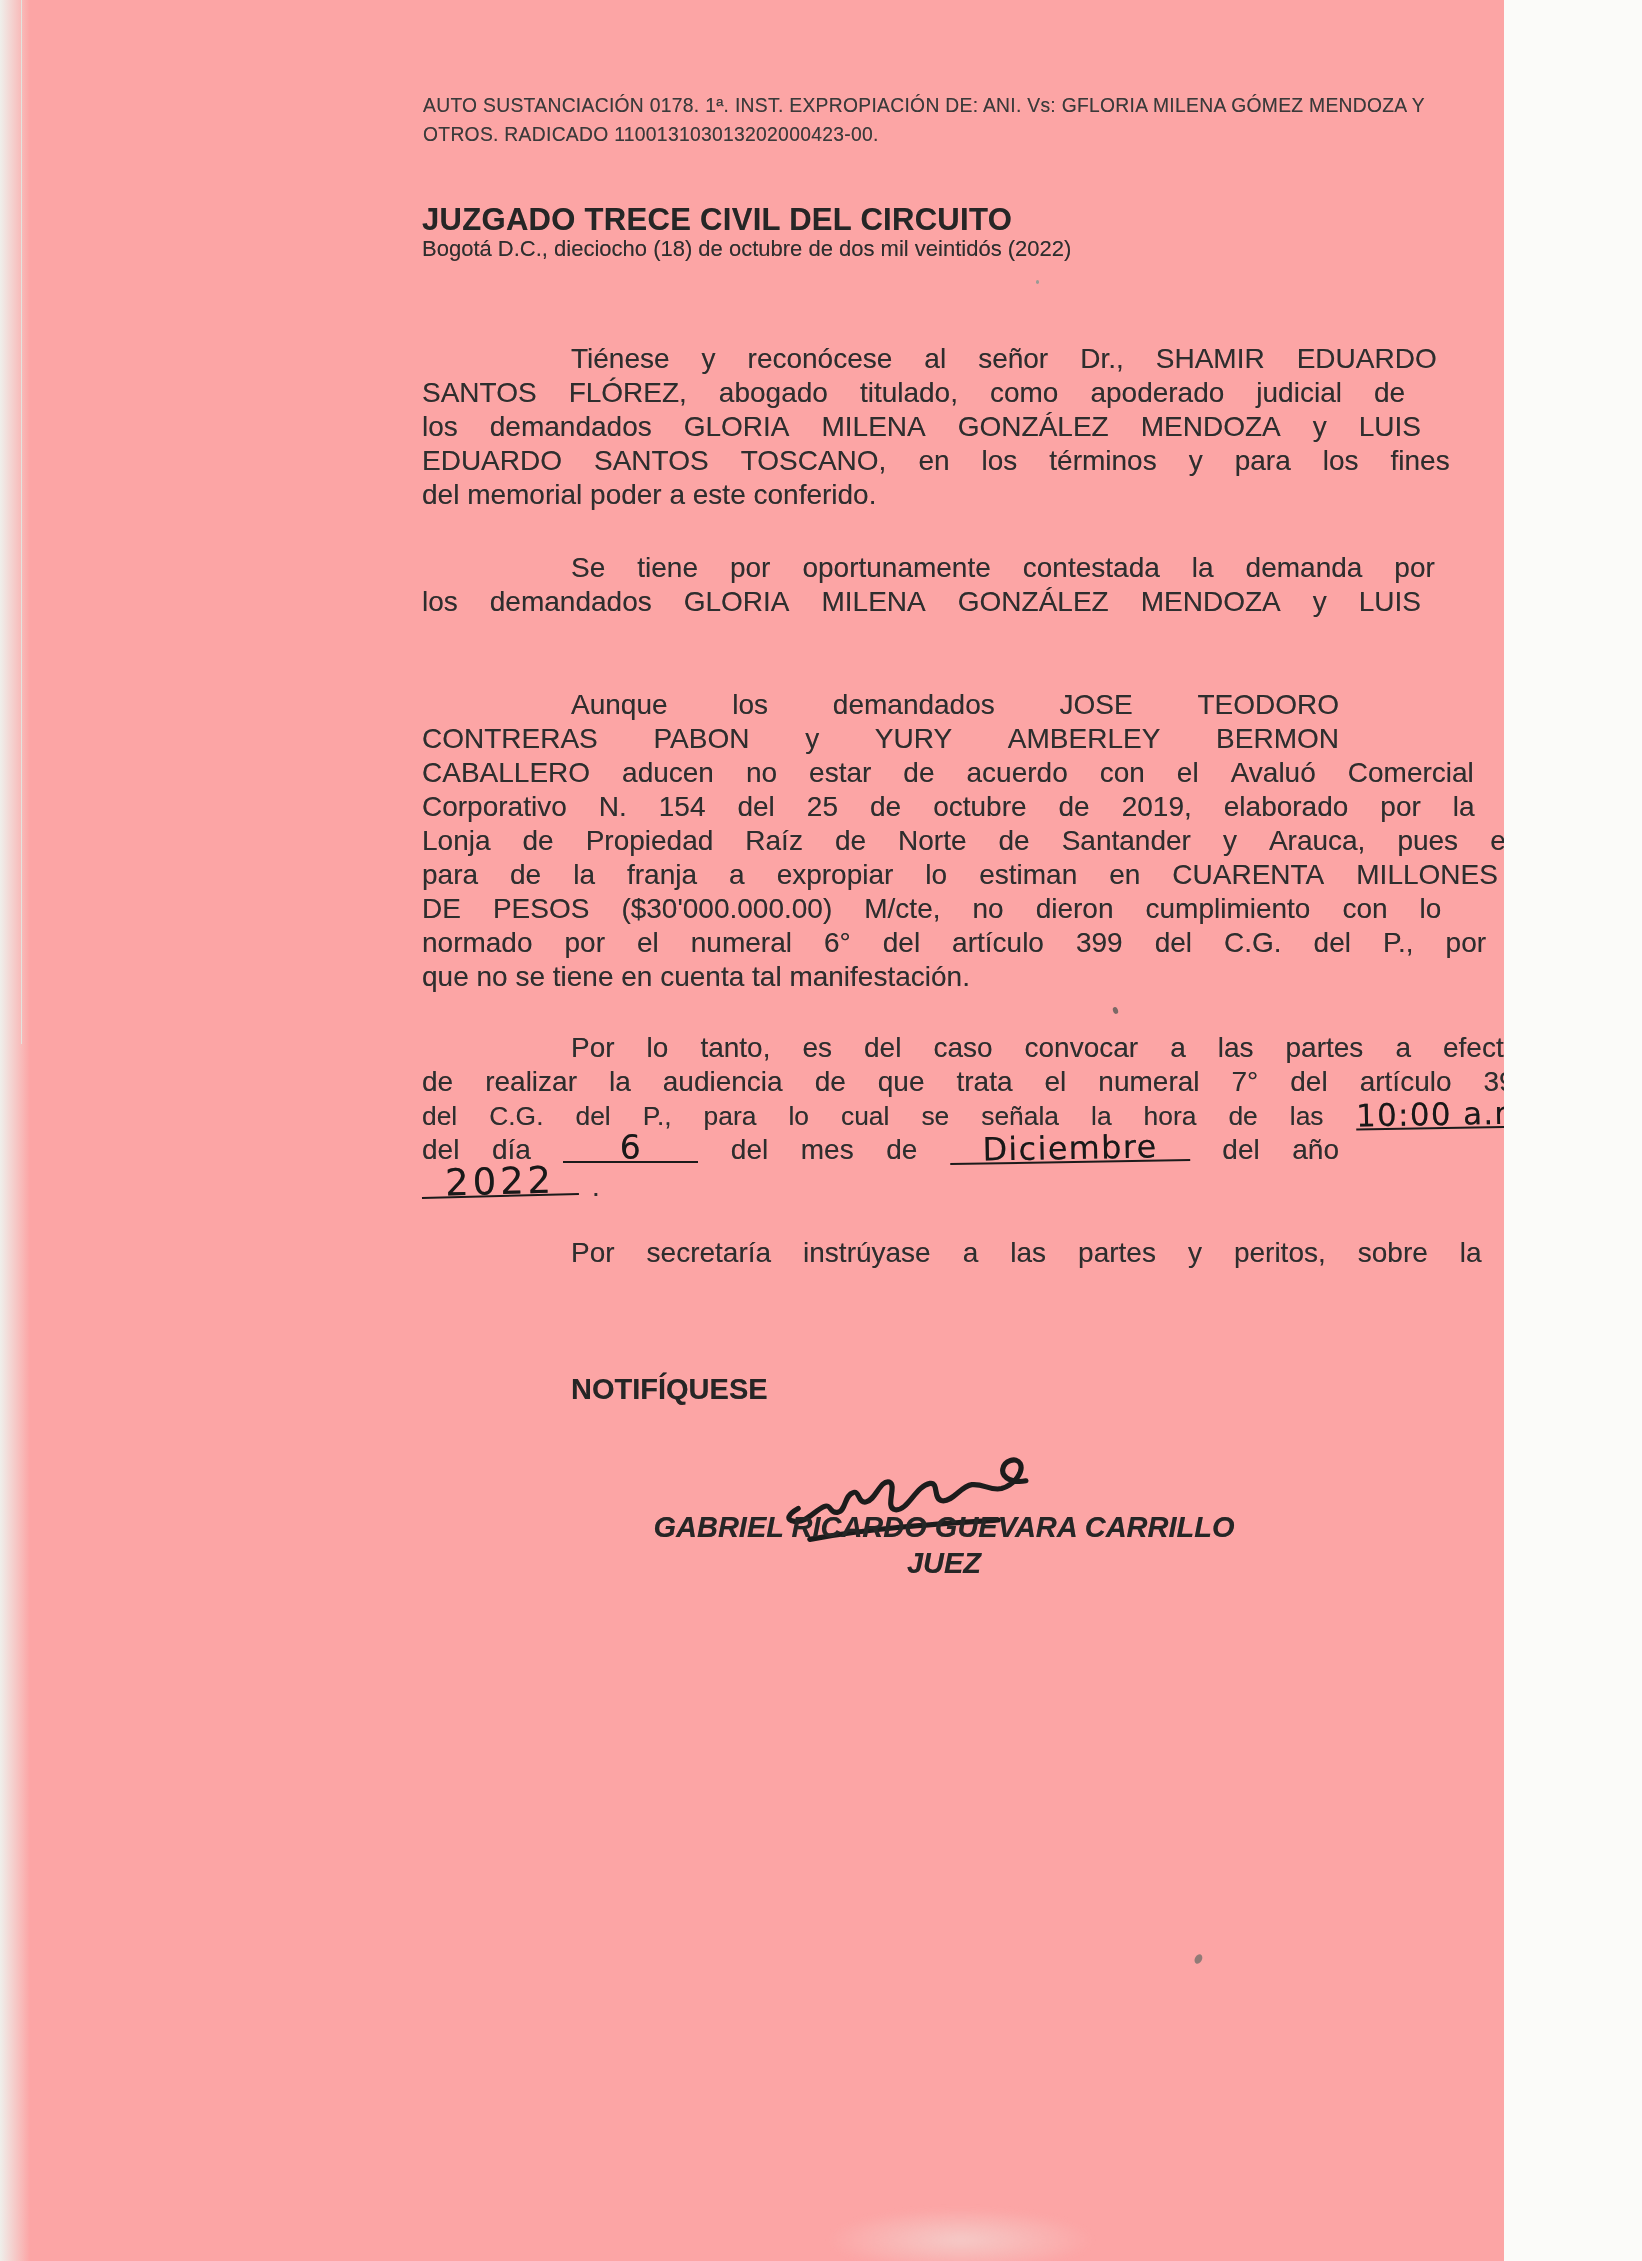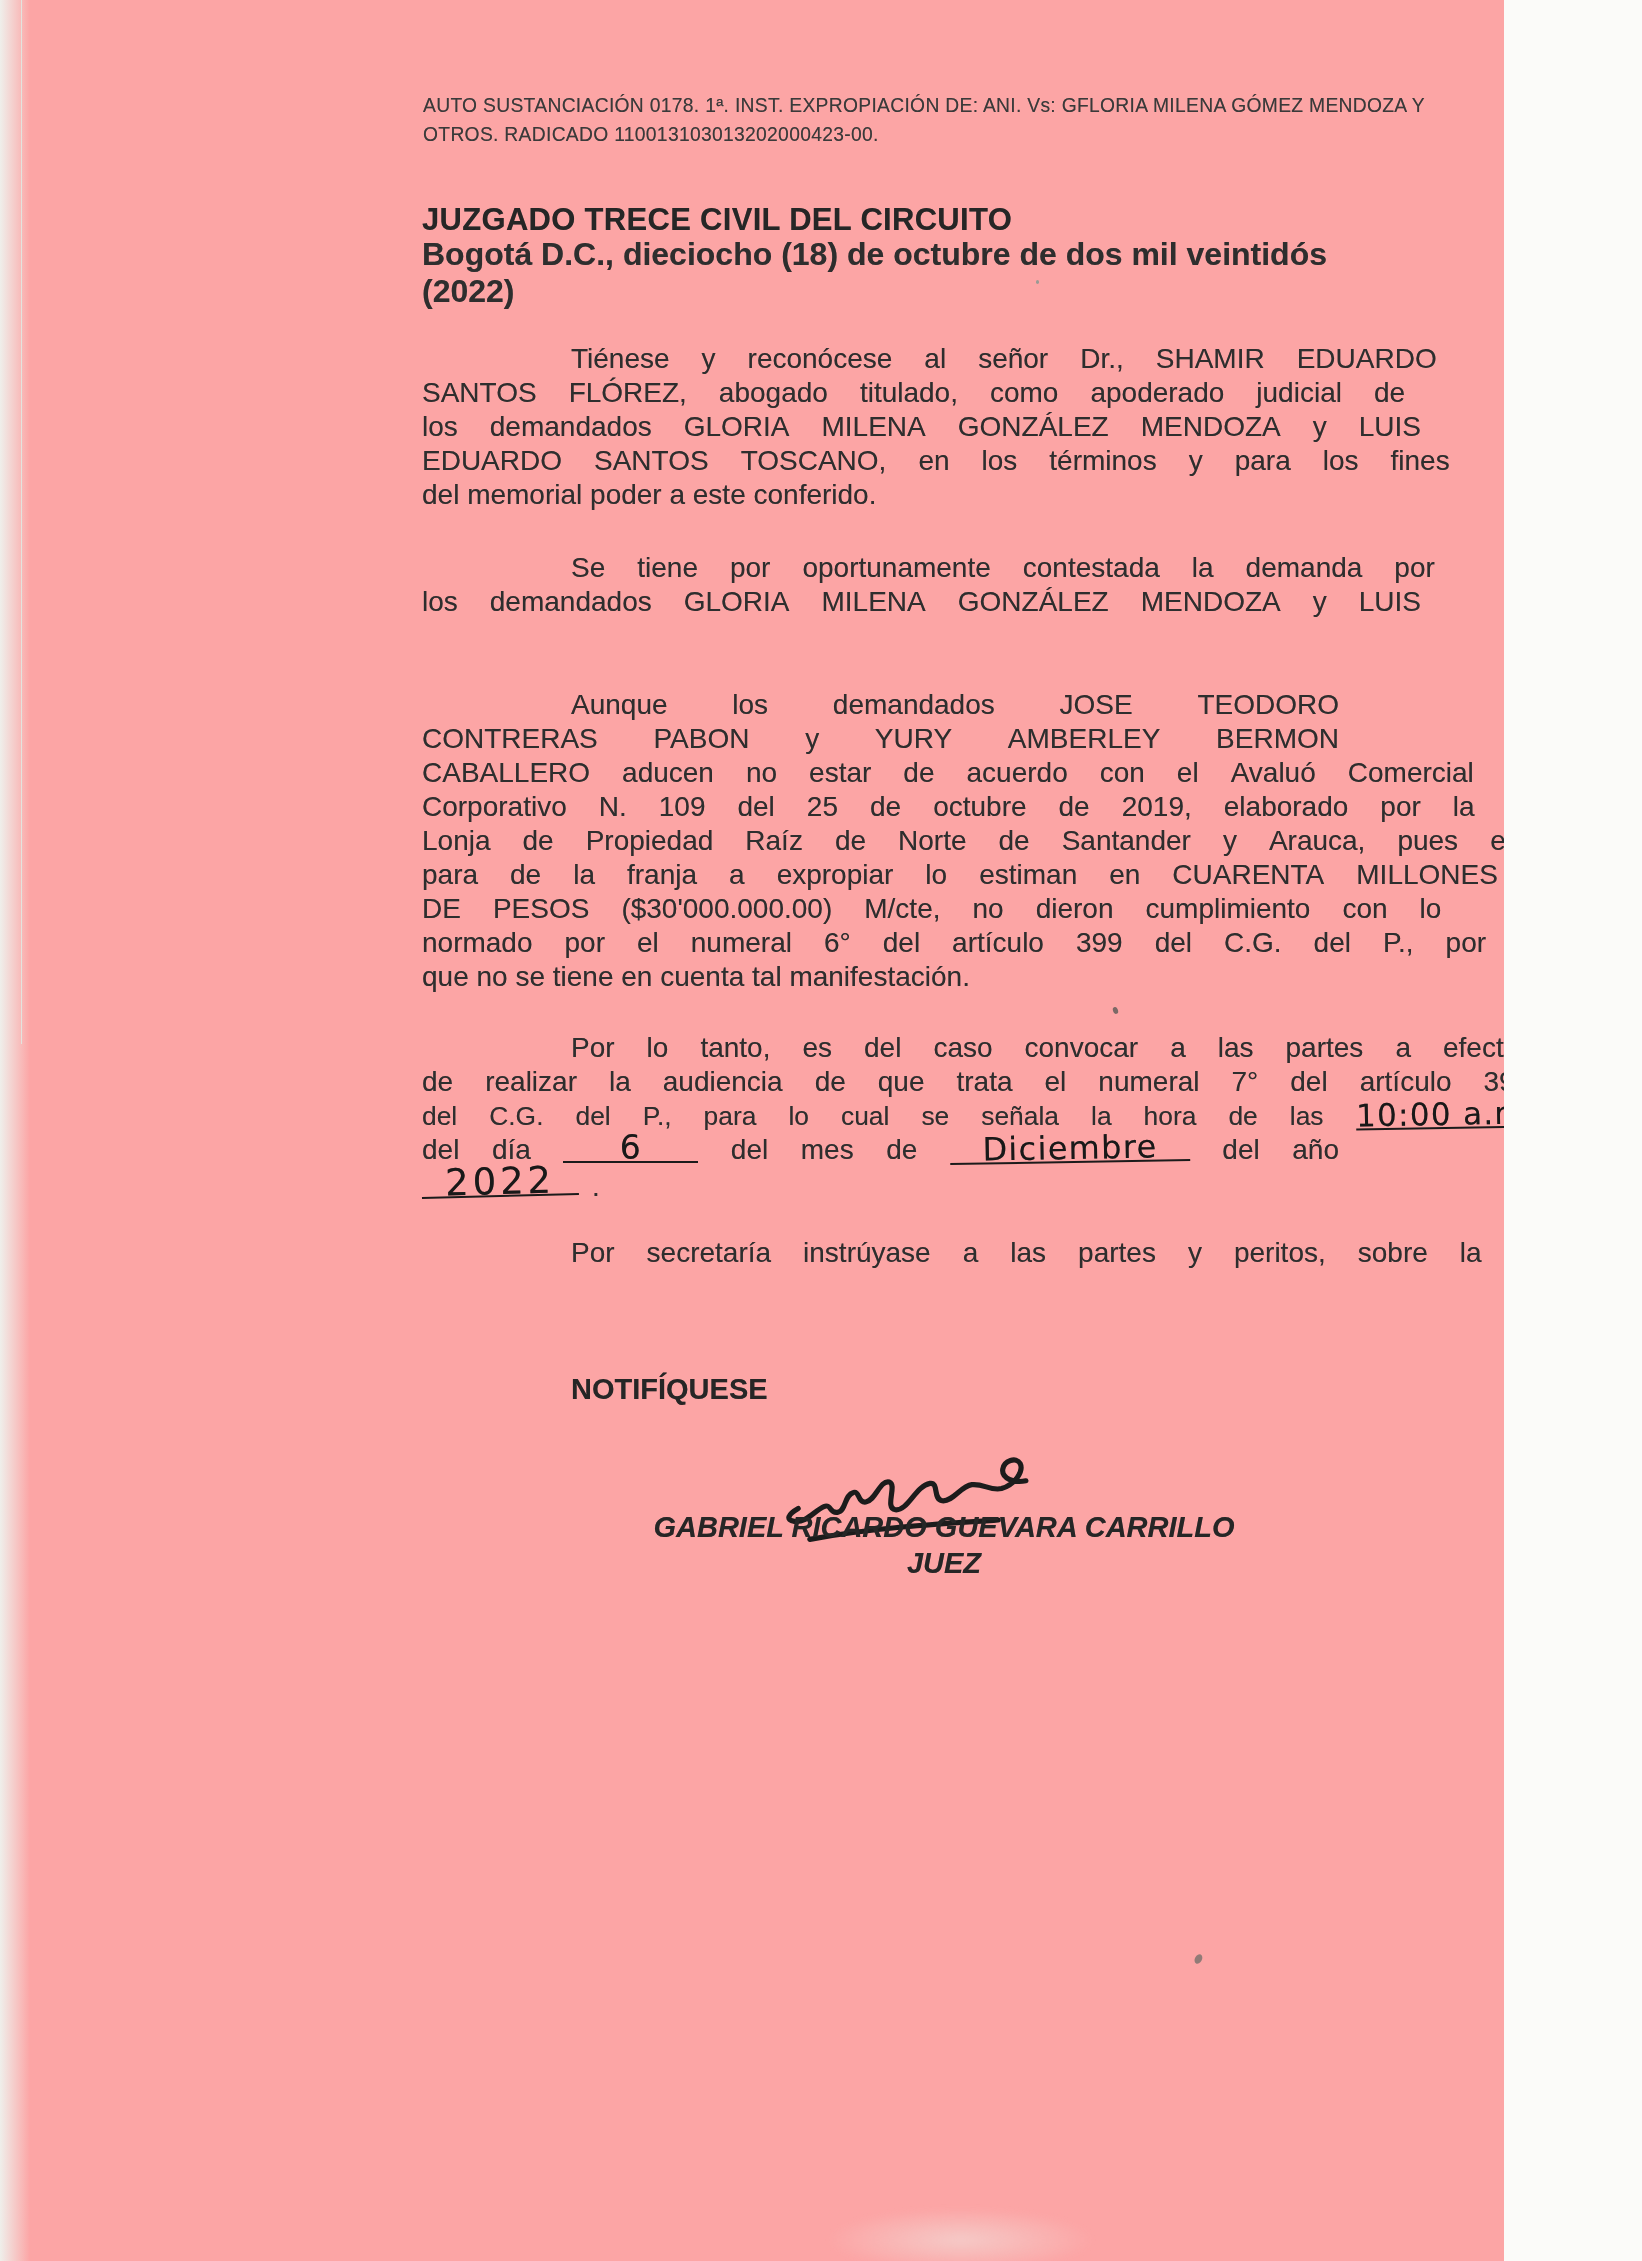--- a/index.html
+++ b/index.html
@@ -14,21 +14,21 @@
   .edge-strip{position:absolute;left:0;top:0;width:30px;height:100%;
     background:linear-gradient(to right,#efefeb, rgba(251,251,249,0));}
   .edge-line{position:absolute;left:21px;top:0;width:1.3px;height:1044px;background:#e3e3de;}
   .corner-shadow{position:absolute;border-radius:50%;filter:blur(3.9px);}
   
   .case-header{position:absolute;left:423px;top:91px;width:966px;
     font-size:19.3px;line-height:29px;letter-spacing:0.3px;color:#3a3a3a;white-space:nowrap;}
   
   .court-title{position:absolute;left:422px;top:202px;width:917px;text-align:left;
     font-size:31px;font-weight:bold;color:#262626;letter-spacing:0.3px;}
-  .dateline{position:absolute;left:422px;top:236px;width:917px;font-size:32px;color:#2e2e2e;font-weight:bold;}
+  .dateline{position:absolute;left:422px;top:236px;width:917px;font-size:22px;color:#2e2e2e;}
   
   .para{position:absolute;left:422px;width:917px;}
   .line{height:34px;line-height:34px;font-size:28px;gap:32px;}
   .jline{display:flex;justify-content:space-between;align-items:baseline;}
   .lline{display:block;text-align:left;}
   .indent{padding-left:149px;}
   .tight{font-size:26.4px;}
   .dc{display:contents;}
   
   .blank{display:inline-block;border-bottom:2.6px solid #1b1b1b;text-align:center;
@@ -172,21 +172,21 @@
         <span>de</span>
         <span>acuerdo</span>
         <span>con</span>
         <span>el</span>
         <span>Avaluó</span>
         <span>Comercial</span>
       </div>
     <div class="line jline">
         <span>Corporativo</span>
         <span>N.</span>
-        <span>109</span>
+        <span>154</span>
         <span>del</span>
         <span>25</span>
         <span>de</span>
         <span>octubre</span>
         <span>de</span>
         <span>2019,</span>
         <span>elaborado</span>
         <span>por</span>
         <span>la</span>
       </div>

